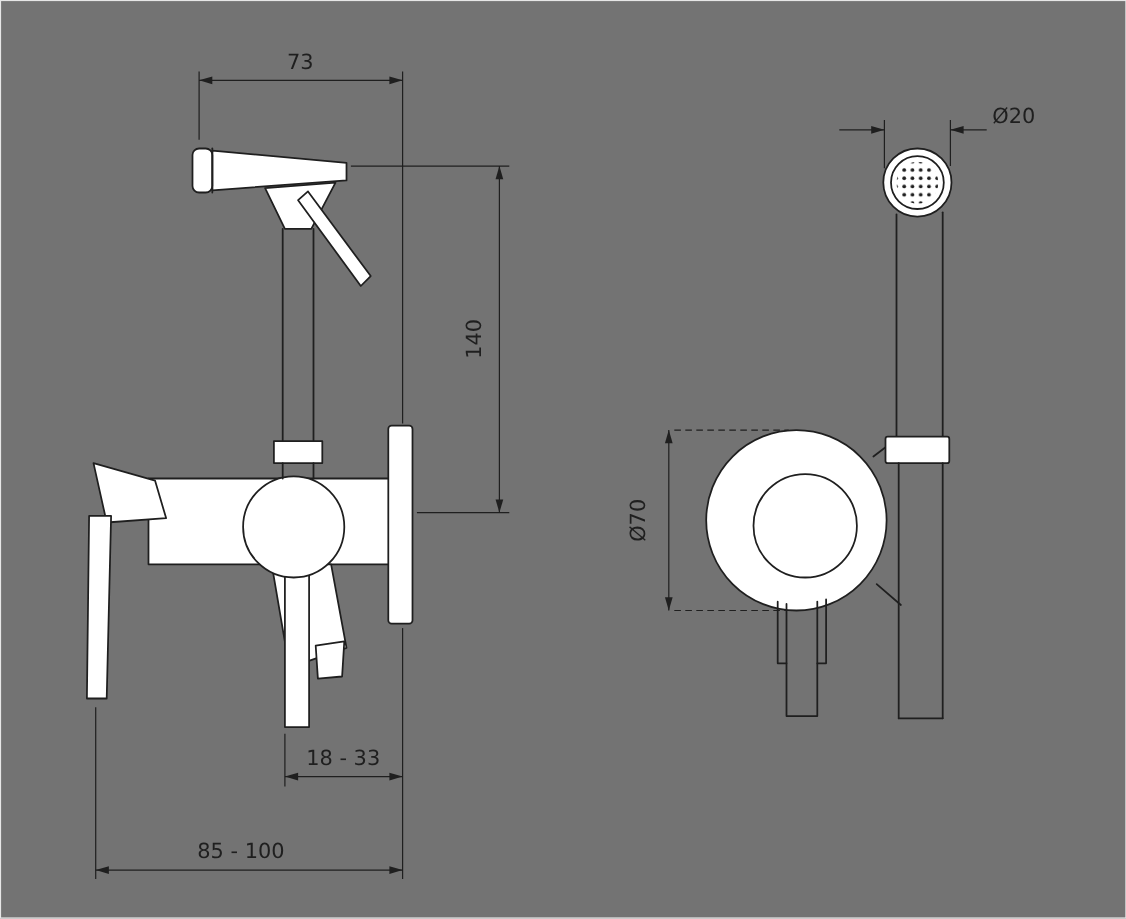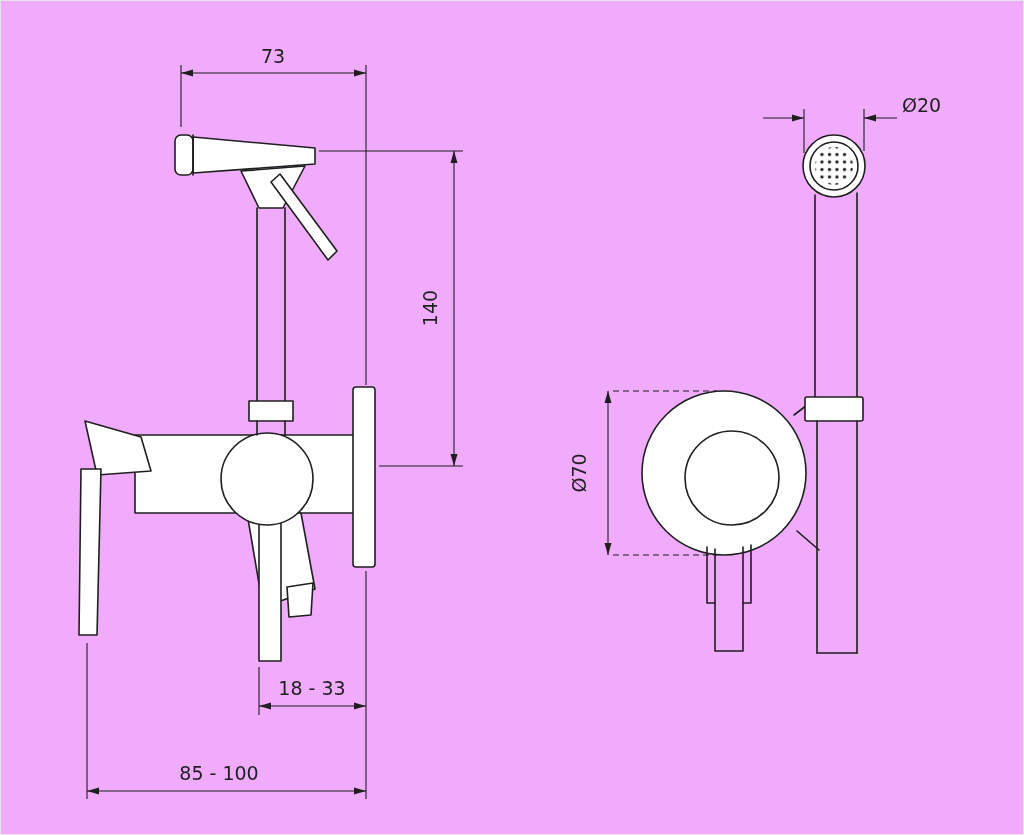--- a/index.html
+++ b/index.html
@@ -1,19 +1,19 @@
 <!DOCTYPE html>
 <html><head>
 <meta charset="utf-8">
 <style>
   html,body{margin:0;padding:0;background:#fff;}
   .stage{
     position:relative;
     width:1024px;height:835px;
-    background:#f0abfc;
+    background:#737373;
     border:1px solid #e6e6e6;
     box-sizing:border-box;
     font-family:"DejaVu Sans", sans-serif;
   }
   svg{display:block;}
   .part{fill:#ffffff;stroke:#1f1f1f;stroke-width:1.6;stroke-linejoin:round;}
   .partline{fill:none;stroke:#1f1f1f;stroke-width:1.6;stroke-linecap:round;stroke-linejoin:round;}
   .dim{fill:none;stroke:#1f1f1f;stroke-width:1.1;}
   .dimdash{fill:none;stroke:#1f1f1f;stroke-width:1.1;stroke-dasharray:6 4;}
   .arrow{fill:#1f1f1f;stroke:none;}

